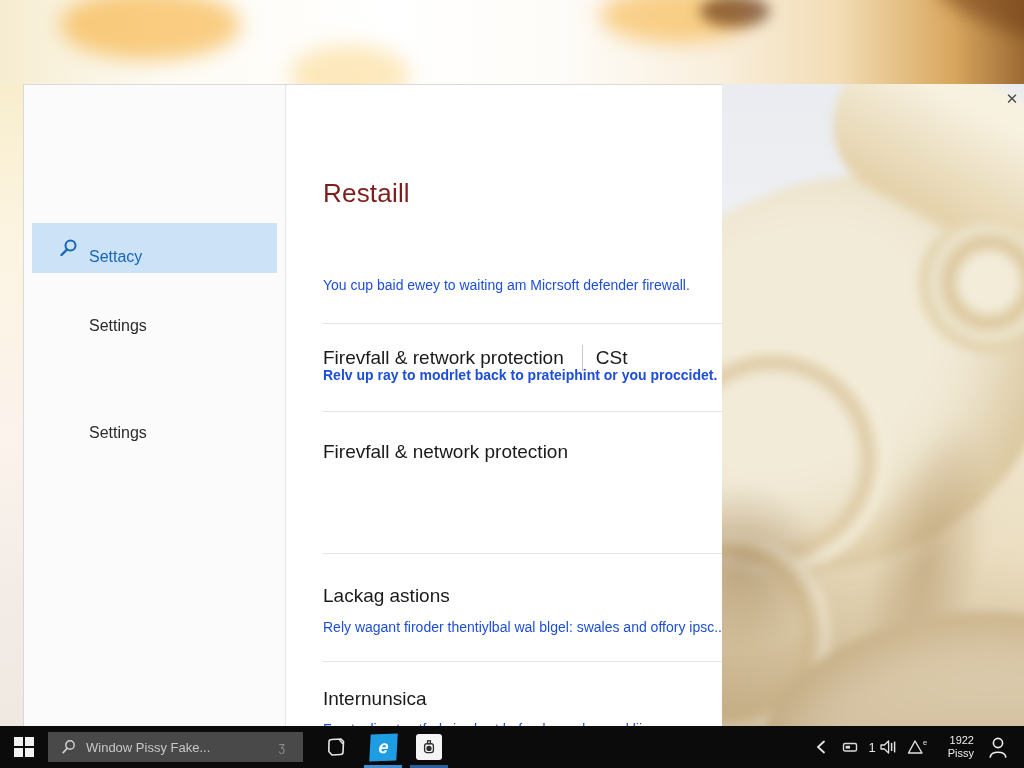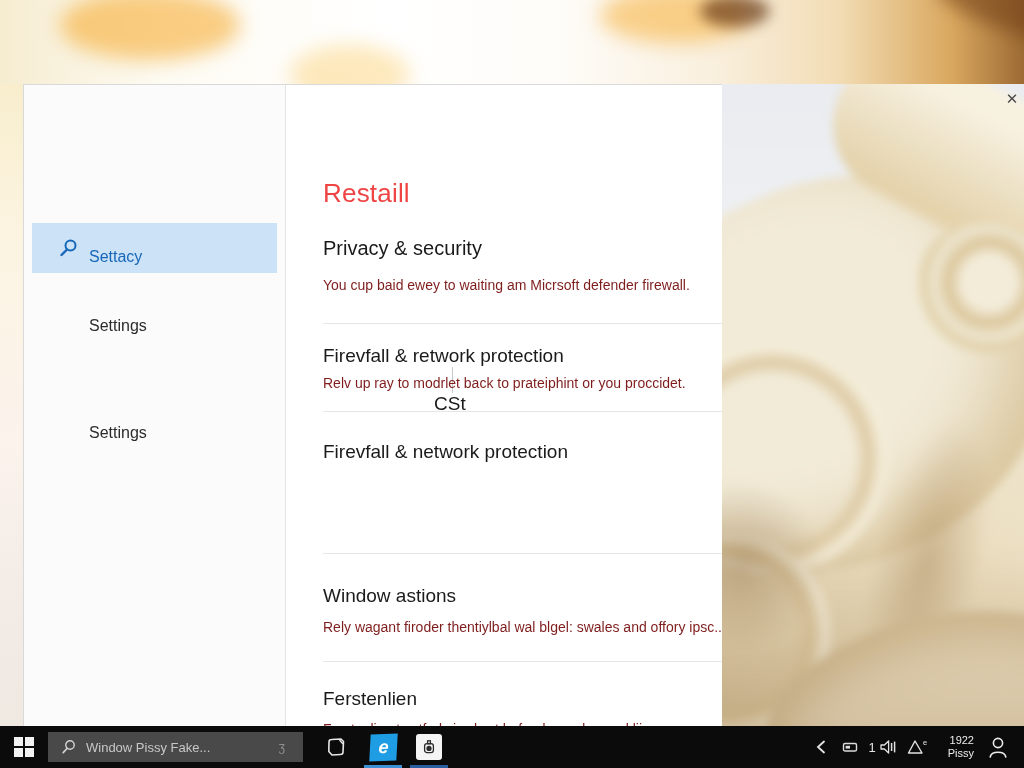--- a/index.html
+++ b/index.html
@@ -21,33 +21,33 @@
   .nav-selected { position:absolute; left:8px; top:138px; width:245px; height:50px;
     background:#cbe2f7; display:flex; align-items:center; cursor:default; }
   .nav-selected .nav-icon { margin-left:27px; width:20px; height:20px; }
   .nav-selected .nav-label { margin-left:10px; font-size:16px; color:#1767b8;margin-top:17px; }
   .nav-item { position:absolute; left:65px; height:22px; font-size:16px; color:#2b2b2b; display:flex; align-items:center; }
   .nav-item.s1 { top:230px; }
   .nav-item.s2 { top:337px; }
 
   
   #content { position:absolute; left:262px; top:0; width:437px; height:641px; background:#fff; overflow:hidden; }
-  .page-title { position:absolute; left:37px; top:93px; font-size:26px; color:#ef4444; letter-spacing:.2px; }
+  .page-title { position:absolute; left:37px; top:93px; font-size:26px; color:#7f1d1d; letter-spacing:.2px; }
   .sec-h { position:absolute; left:37px; font-size:19px; color:#1a1a1a; }
   .sec-h.h1 { top:152px; font-size:20px; }
   .sec-h.h3 { top:356px; }
   .sec-h.h4 { top:500px; }
   .sec-h.h5 { top:603px; }
-  .sec-body { position:absolute; left:37px; font-size:14px; color:#7f1d1d; line-height:24px; }
+  .sec-body { position:absolute; left:37px; font-size:14px; color:#1d4ed8; line-height:24px; }
   .nowrap { white-space:nowrap; }
-  .b1 { top:188px; } .b2 { top:286px; } .b3 { top:386px; width:414px; }
+  .b1 { top:188px; } .b2 { top:278px;font-weight:bold; } .b3 { top:386px; width:414px; }
   .b4 { top:530px; } .b5 { top:632px; }
   .hr { position:absolute; left:37px; width:407px; height:1px; background:#e6e6e6; }
   .hr1 { top:238px; } .hr2 { top:326px; } .hr3 { top:468px; } .hr4 { top:576px; }
-  .h2row { position:absolute; left:37px; top:260px; display:flex; align-items:center;flex-direction:column; }
+  .h2row { position:absolute; left:37px; top:260px; display:flex; align-items:center; }
   .h2row .h2txt { font-size:19px; color:#1a1a1a; min-width:238px; }
   .h2row .vsep { width:1px; height:26px; background:#c9c9c9; margin-left:18px; }
   .h2row .h2sub { font-size:19px; color:#1a1a1a; margin-left:13px; }
 
   
   #photo { position:absolute; left:722px; top:84px; width:302px; height:642px; overflow:hidden;
     background:linear-gradient(200deg,#edeff3 0%,#f0ecdf 22%,#f0e7d2 40%,#ecdfc2 62%,#e2d2b0 82%,#d2bf98 100%); }
   #photo-art { position:absolute; inset:-20px; filter:blur(5px) saturate(1.04); }
   .sky { position:absolute; left:0; top:0; right:0; height:240px;
     background:linear-gradient(180deg,#e9ebf0 0%,#edeff2 60%,rgba(237,239,242,0) 100%); }
@@ -127,40 +127,39 @@
       </svg>
       <span class="nav-label">Settacy</span>
     </div>
     <div class="nav-item s1">Settings</div>
     <div class="nav-item s2">Settings</div>
   </div>
 
   <div id="content">
     <div class="page-title">Restaill</div>
 
-    <div class="sec-h h1">Privacy &amp; security</div>
     <div class="sec-body b1 nowrap">You cup baid ewey to waiting am Micrsoft defender firewall.</div>
     <div class="hr hr1"></div>
 
     <div class="h2row">
       <span class="h2txt">Firevfall &amp; retwork protection</span>
       <span class="vsep"></span>
       <span class="h2sub">CSt</span>
     </div>
     <div class="sec-body b2 nowrap">Relv up ray to modrlet back to prateiphint or you proccidet.</div>
     <div class="hr hr2"></div>
 
     <div class="sec-h h3">Firevfall &amp; network protection</div>
     <div class="hr hr3"></div>
 
-    <div class="sec-h h4">Window astions</div>
+    <div class="sec-h h4">Lackag astions</div>
     <div class="sec-body b4 nowrap">Rely wagant firoder thentiylbal wal blgel: swales and offory ipsc...</div>
     <div class="hr hr4"></div>
 
-    <div class="sec-h h5">Ferstenlien</div>
+    <div class="sec-h h5">Internunsica</div>
     <div class="sec-body b5 nowrap">Ferstenlien tay tfed siwelwut hefender and was ekliine</div>
   </div>
 </div>
 
 <div id="photo">
   <div id="photo-art">
     <div class="sky"></div>
     <div class="mass1"></div>
     <div class="band1"></div>
     <div class="volute"></div>

